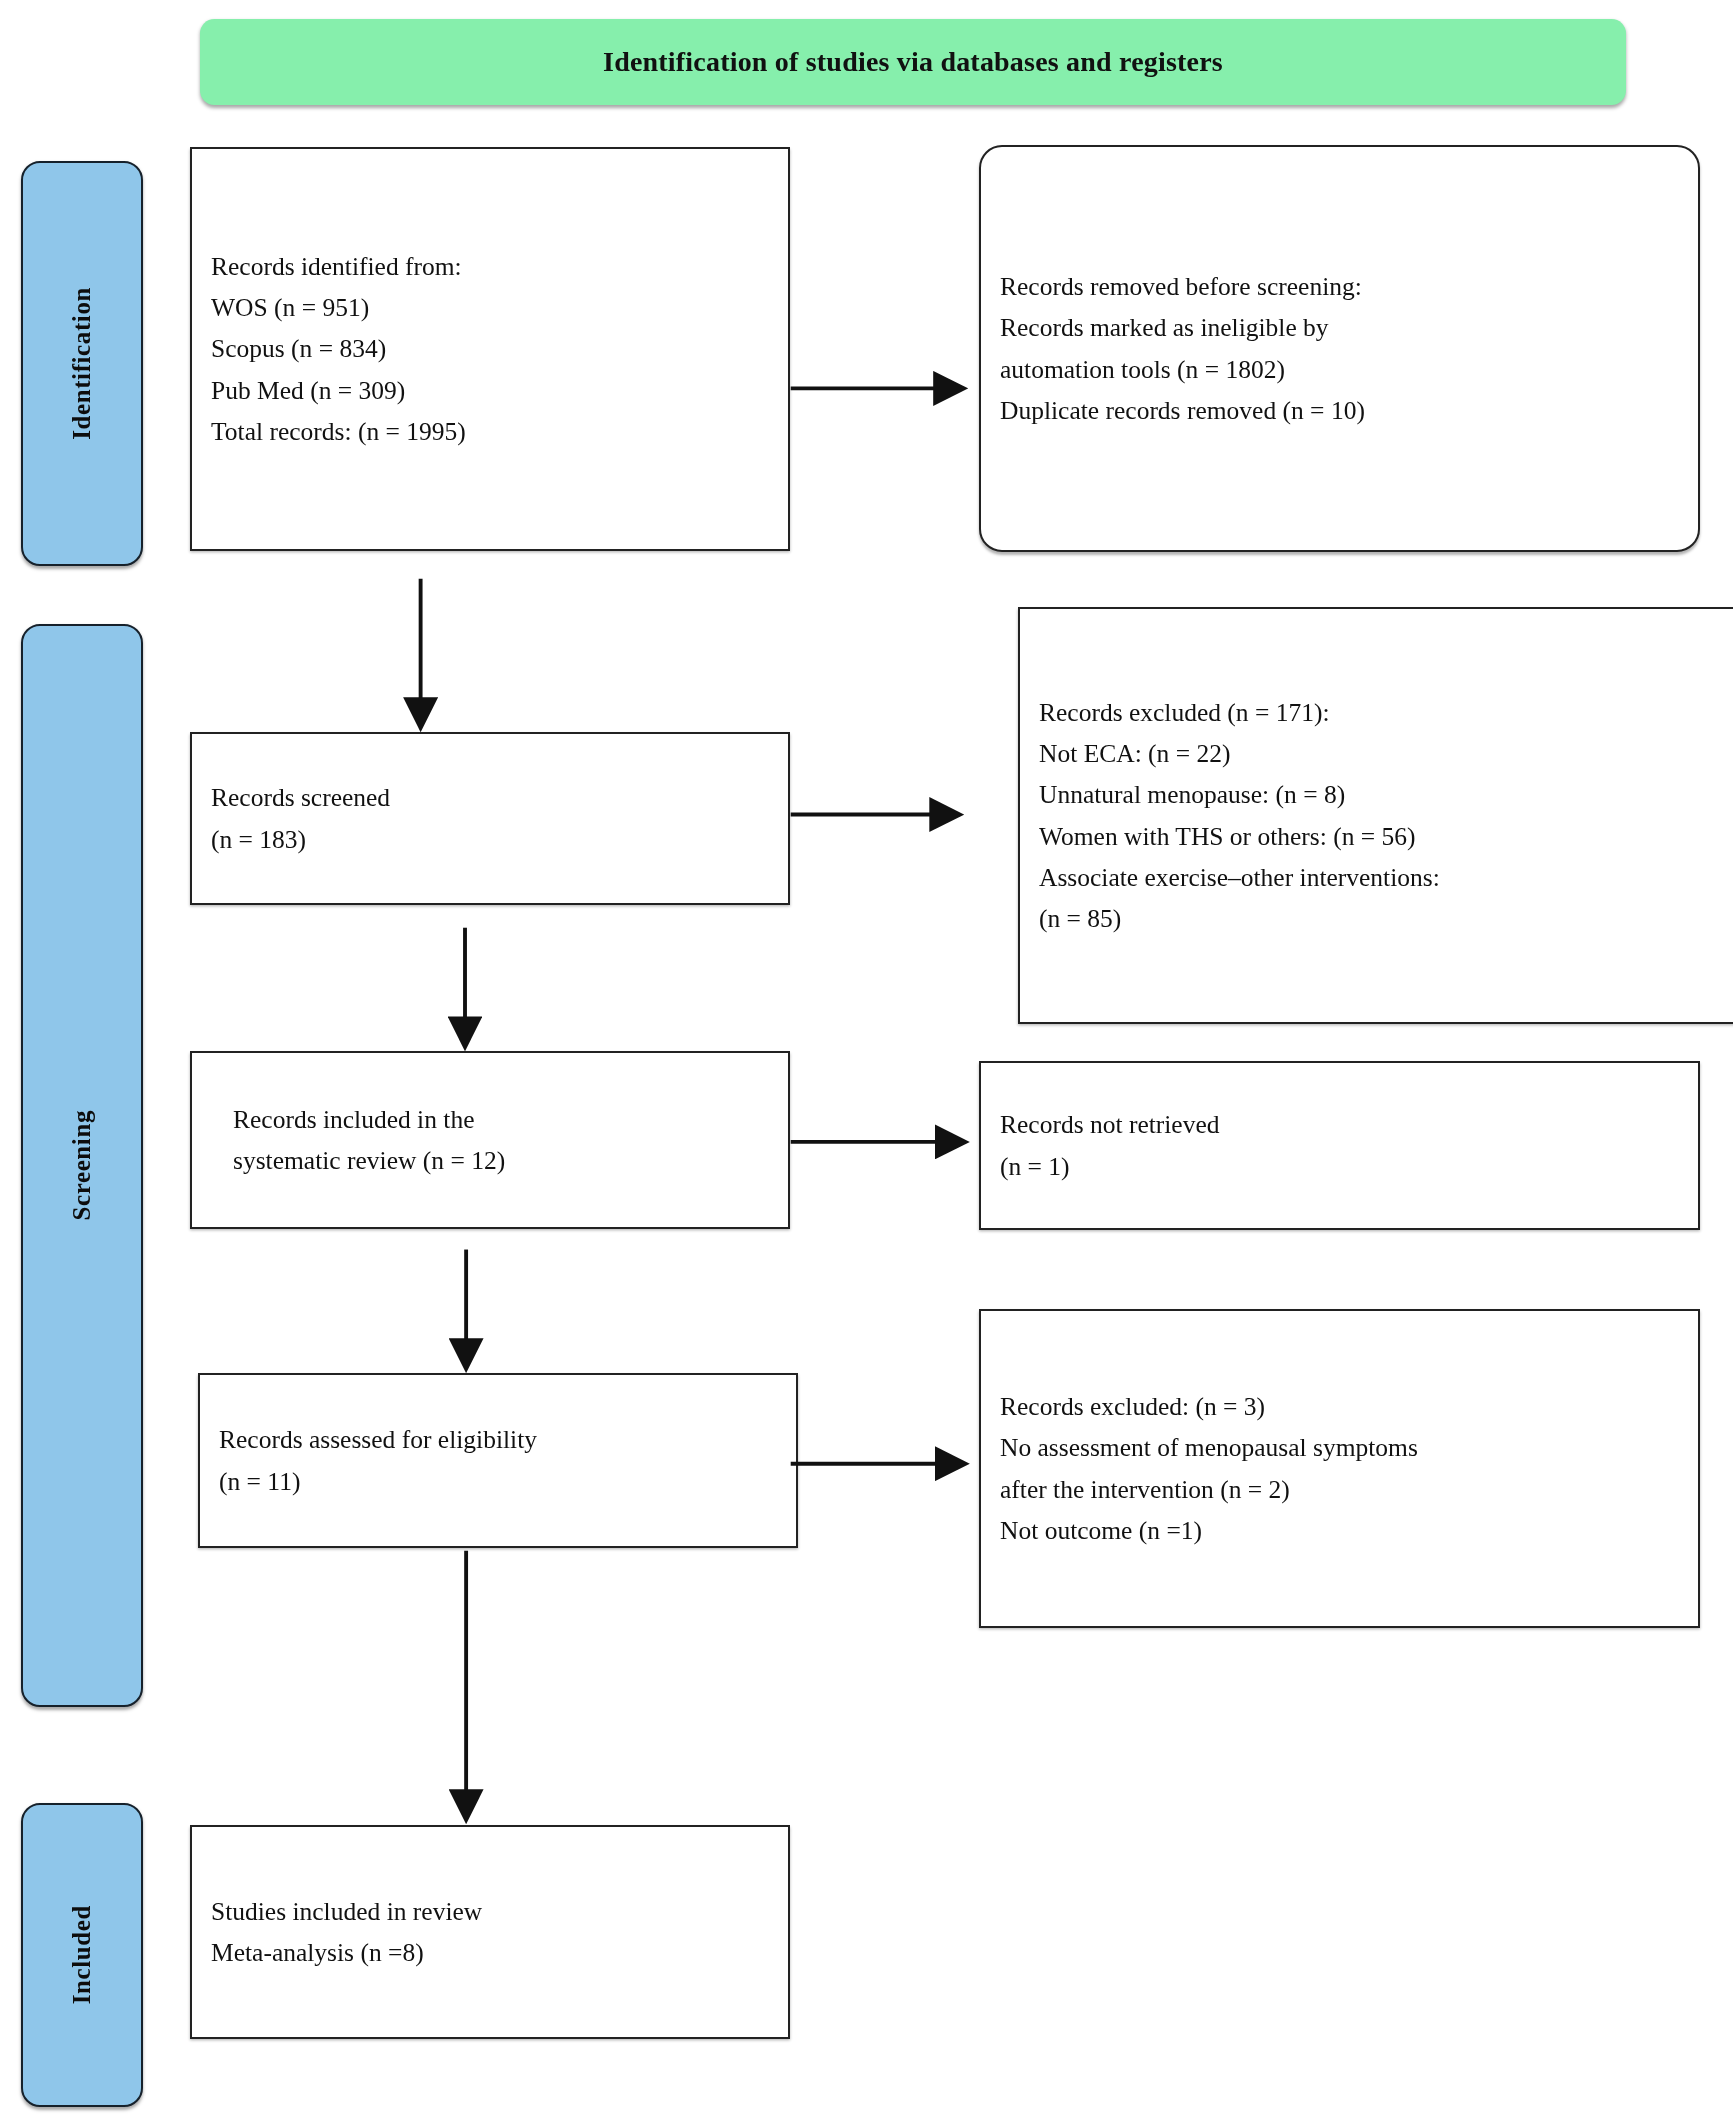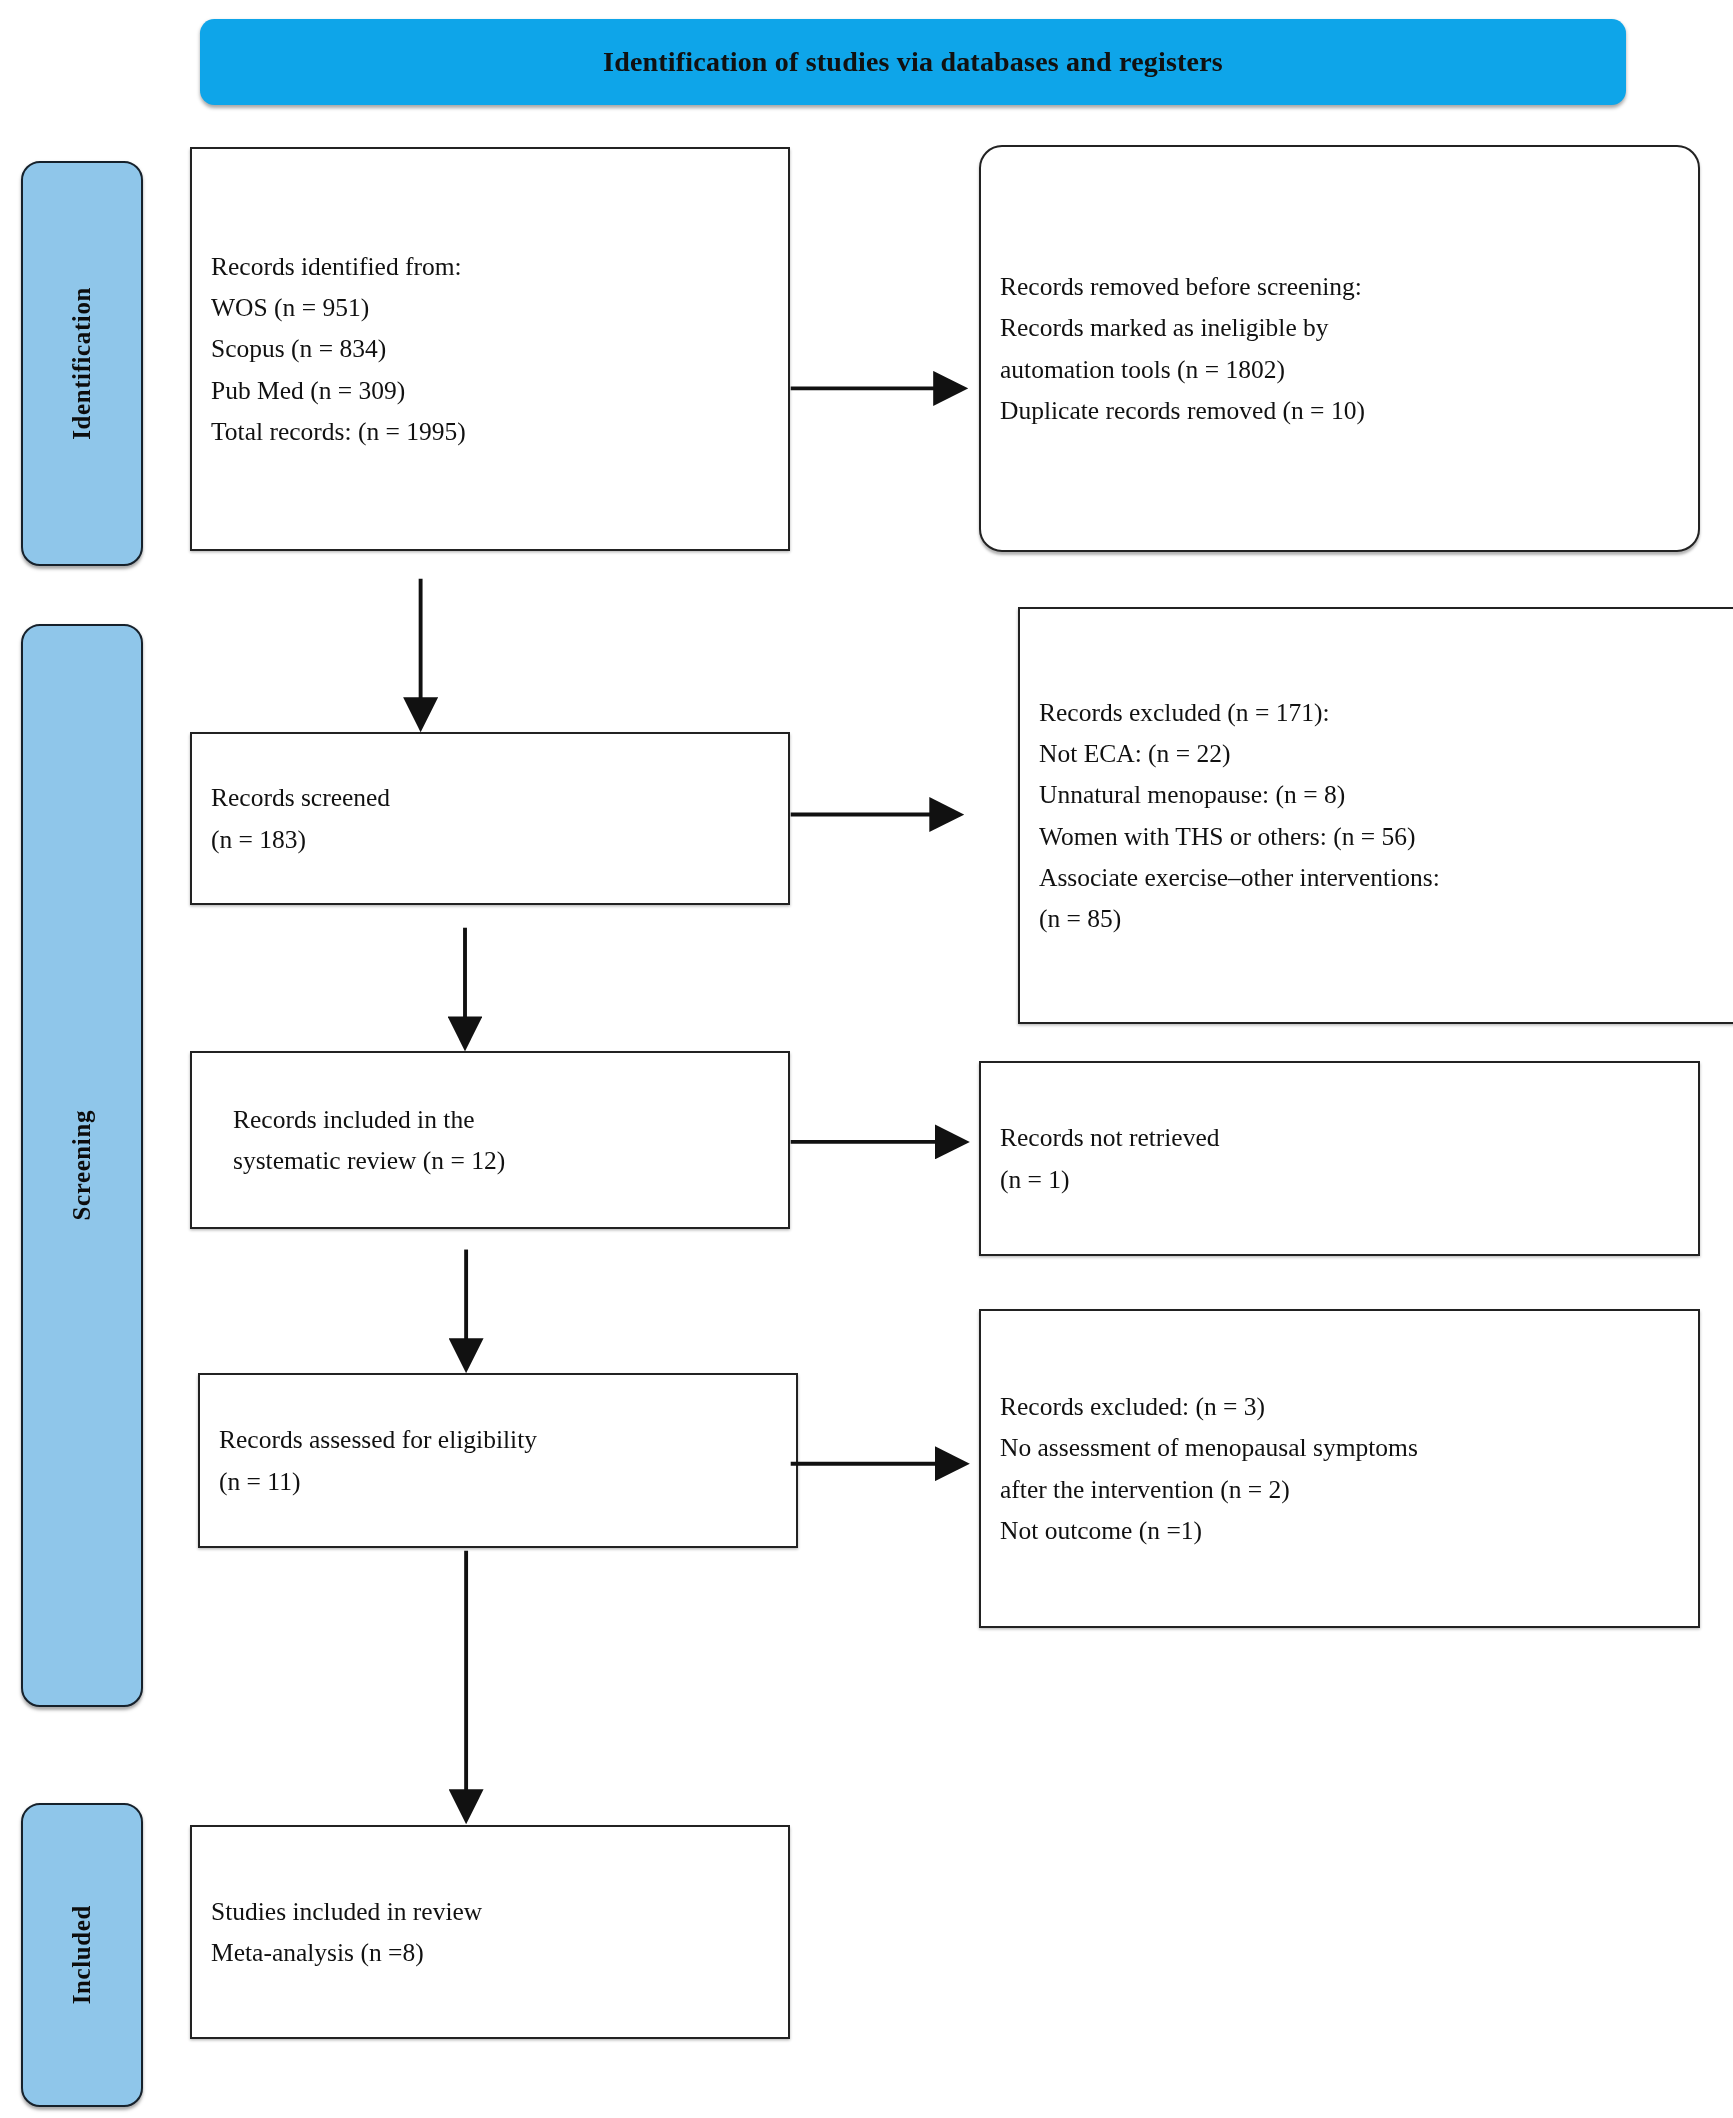--- a/index.html
+++ b/index.html
@@ -18,21 +18,21 @@
     overflow: hidden;
   }
 
   
   .header-banner {
     position: absolute;
     left: 200px;
     top: 19.4px;
     width: 1426px;
     height: 86px;
-    background: #0ea5e9;
+    background: #86efac;
     border-radius: 14.4px;
     box-shadow: 0 2.8px 3.9px rgba(0,0,0,0.35);
     display: flex;
     align-items: center;
     justify-content: center;
   }
   .header-banner .title {
     font-size: 28px;
     font-weight: bold;
     color: #111111;
@@ -81,21 +81,21 @@
     color: #111111;
     line-height: 1.62;
     white-space: nowrap;
   }
 
   #box-identified   { left: 190px;  top: 147px;  width: 600px; height: 404px; }
   #box-removed      { left: 979px; top: 145px;  width: 721px; height: 407px; border-radius: 23px; }
   #box-screened     { left: 190px;  top: 732px; width: 600px; height: 173px; }
   #box-excluded-171 { left: 974px; top: 607px; width: 727px; height: 417px; margin-left: 44px; }
   #box-included-sr  { left: 190px;  top: 1051px; width: 600px; height: 178px; padding-left: 41px; }
-  #box-notretrieved { left: 979px; top: 1061px; width: 721px; height: 195px; }
+  #box-notretrieved { left: 979px; top: 1061px; width: 721px; height: 169px; }
   #box-assessed     { left: 190px;  top: 1373px; width: 600px; height: 175px; margin-left: 8px; }
   #box-excluded-3   { left: 979px; top: 1309px; width: 721px; height: 319px; }
   #box-studies      { left: 190px;  top: 1825px; width: 600px; height: 214px; }
 
   
   #arrow-layer {
     position: absolute;
     left: 0; top: 0;
     width: 1734px;
     height: 2119px;

